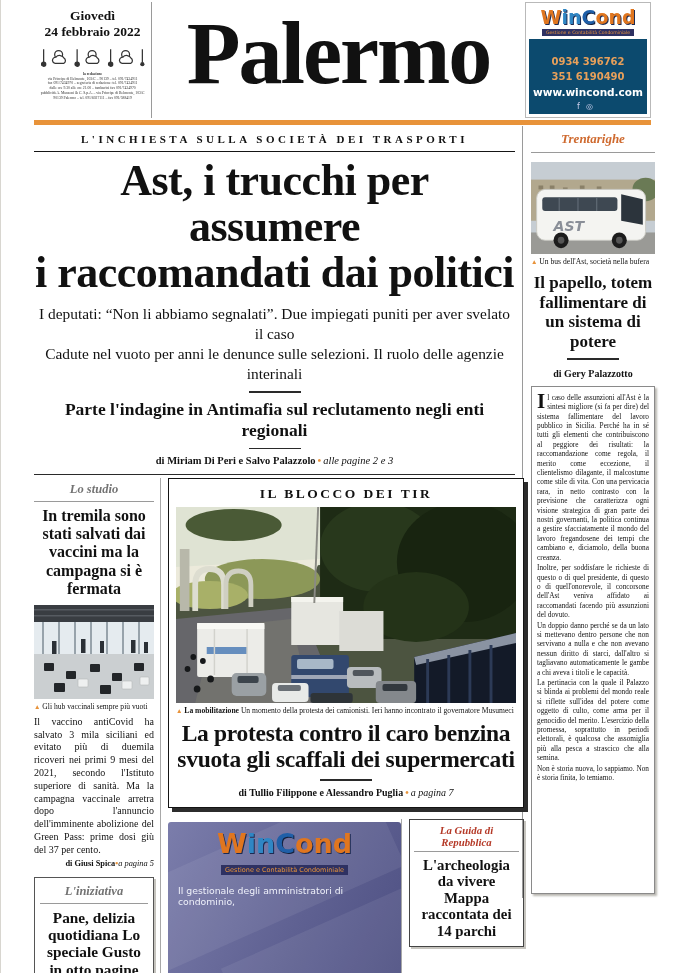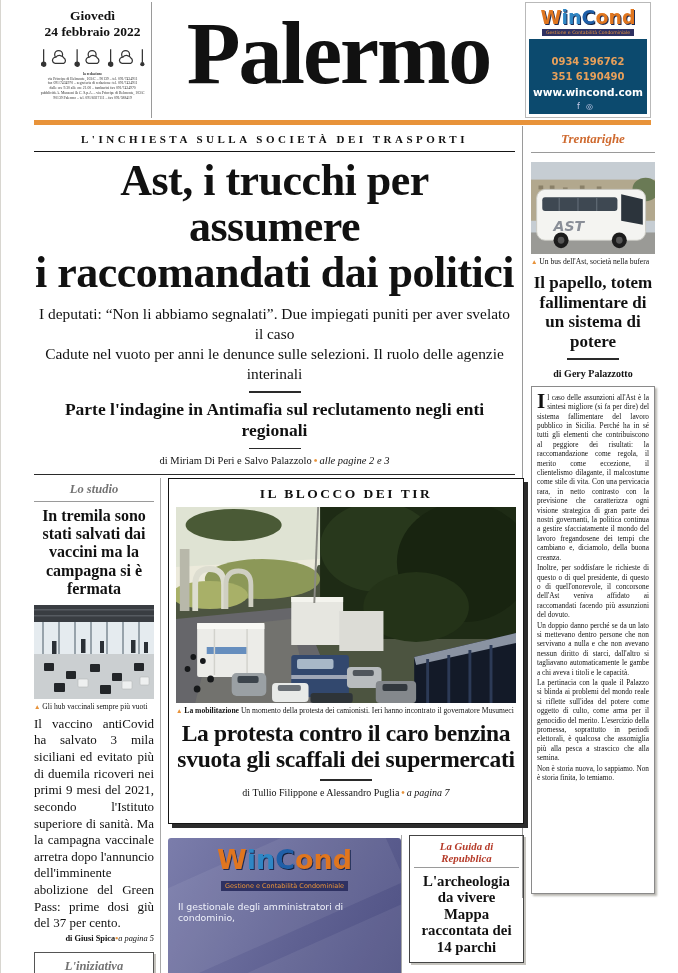--- a/index.html
+++ b/index.html
@@ -37,47 +37,47 @@
   .main{width:489px;box-sizing:border-box;padding-right:7px;border-right:1px solid #9a9a9a;}
   .rightcol{width:132px;box-sizing:border-box;padding-left:8px;display:flex;flex-direction:column;}
 
   
   .kicker{text-align:center;font-size:11px;font-weight:bold;letter-spacing:3.5px;padding:7px 0 6px 0;border-bottom:1.5px solid #151515;}
   .lead-h{text-align:center;font-weight:bold;font-size:44px;line-height:1.04;margin-top:6px;letter-spacing:-0.5px;}
   .lead-deck{text-align:center;font-size:15.4px;line-height:1.3;margin-top:9px;}
   .mini-rule{width:52px;height:1.5px;background:#2a2a2a;margin:7px auto 6px auto;}
   .lead-deck3{text-align:center;font-size:17.5px;font-weight:bold;}
   .byline{text-align:center;font-size:10.5px;}
-  .byline .bn{font-weight:normal;text-align:center;}
+  .byline .bn{font-weight:bold;text-align:center;}
   .byline .dot{color:#e8933a;font-weight:bold;padding:0 2px;}
   .byline .pg{font-style:italic;}
   .main-rule{height:1px;background:#2a2a2a;margin-top:8px;}
 
   .cols{display:flex;margin-top:3px;height:585px;}
   .leftcol{width:127px;box-sizing:border-box;padding-right:6px;border-right:1px solid #a8a8a8;}
   .centercol{flex:1;padding-left:7px;}
 
   
   .sec-label{color:#737373;font-style:italic;font-weight:bold;font-size:12.5px;text-align:center;padding:4px 0 3px 0;}
   .gray-rule{height:1px;background:#9a9a9a;margin:1px 0 5px 0;}
   .caption{font-size:7.6px;line-height:1.2;margin-top:3px;}
   .caption .tri{color:#e8933a;font-size:6.5px;}
   .caption .cb{font-weight:bold;}
   .photo{position:relative;overflow:hidden;}
   .photo svg{display:block;}
 
   
   .study-h{font-size:16px;font-weight:bold;text-align:center;line-height:1.13;margin-top:3px;}
-  .study-body{font-size:13px;line-height:1.28;text-align:justify;margin-top:5px;}
+  .study-body{font-size:10px;line-height:1.28;text-align:justify;margin-top:5px;}
   .study-byline{text-align:right;font-size:8.4px;margin-top:2px;}
   .init-box{border:1px solid #555;box-shadow:2px 2px 0 #c6c4be;margin-top:9px;padding:2px 5px 8px 5px;}
   .init-h{font-size:15.3px;font-weight:bold;text-align:center;line-height:1.14;margin-top:2px;}
 
   
-  .tir-box{border:1.5px solid #141414;box-shadow:4px 4px 0 #2c2c2c;padding:4px 7px 25px 7px;background:#fff;}
+  .tir-box{border:1.5px solid #141414;box-shadow:4px 4px 0 #2c2c2c;padding:4px 7px 9px 7px;background:#fff;}
   .tir-kicker{text-align:center;font-size:13.5px;font-weight:bold;letter-spacing:2.5px;padding:3px 0 5px 0;}
   .tir-h{text-align:center;font-size:23.5px;font-weight:bold;line-height:1.08;margin-top:6px;letter-spacing:-0.3px;}
   .tir-byline{font-size:10px;}
 
   .bottom-row{display:flex;margin-top:11px;height:218px;}
   .bigad{width:233px;height:187px;position:relative;overflow:hidden;border-radius:3px;
          background:linear-gradient(118deg,#7b7dab 0%,#5f6192 55%,#4b4d80 100%);
          font-family:"DejaVu Sans",sans-serif;color:#eef0fa;flex:none;margin-top:3px;}
   .bigad .diag{position:absolute;width:260px;height:90px;background:rgba(255,255,255,0.07);transform:rotate(-24deg);}
   .bigad-head{text-align:center;margin-top:8px;position:relative;}

